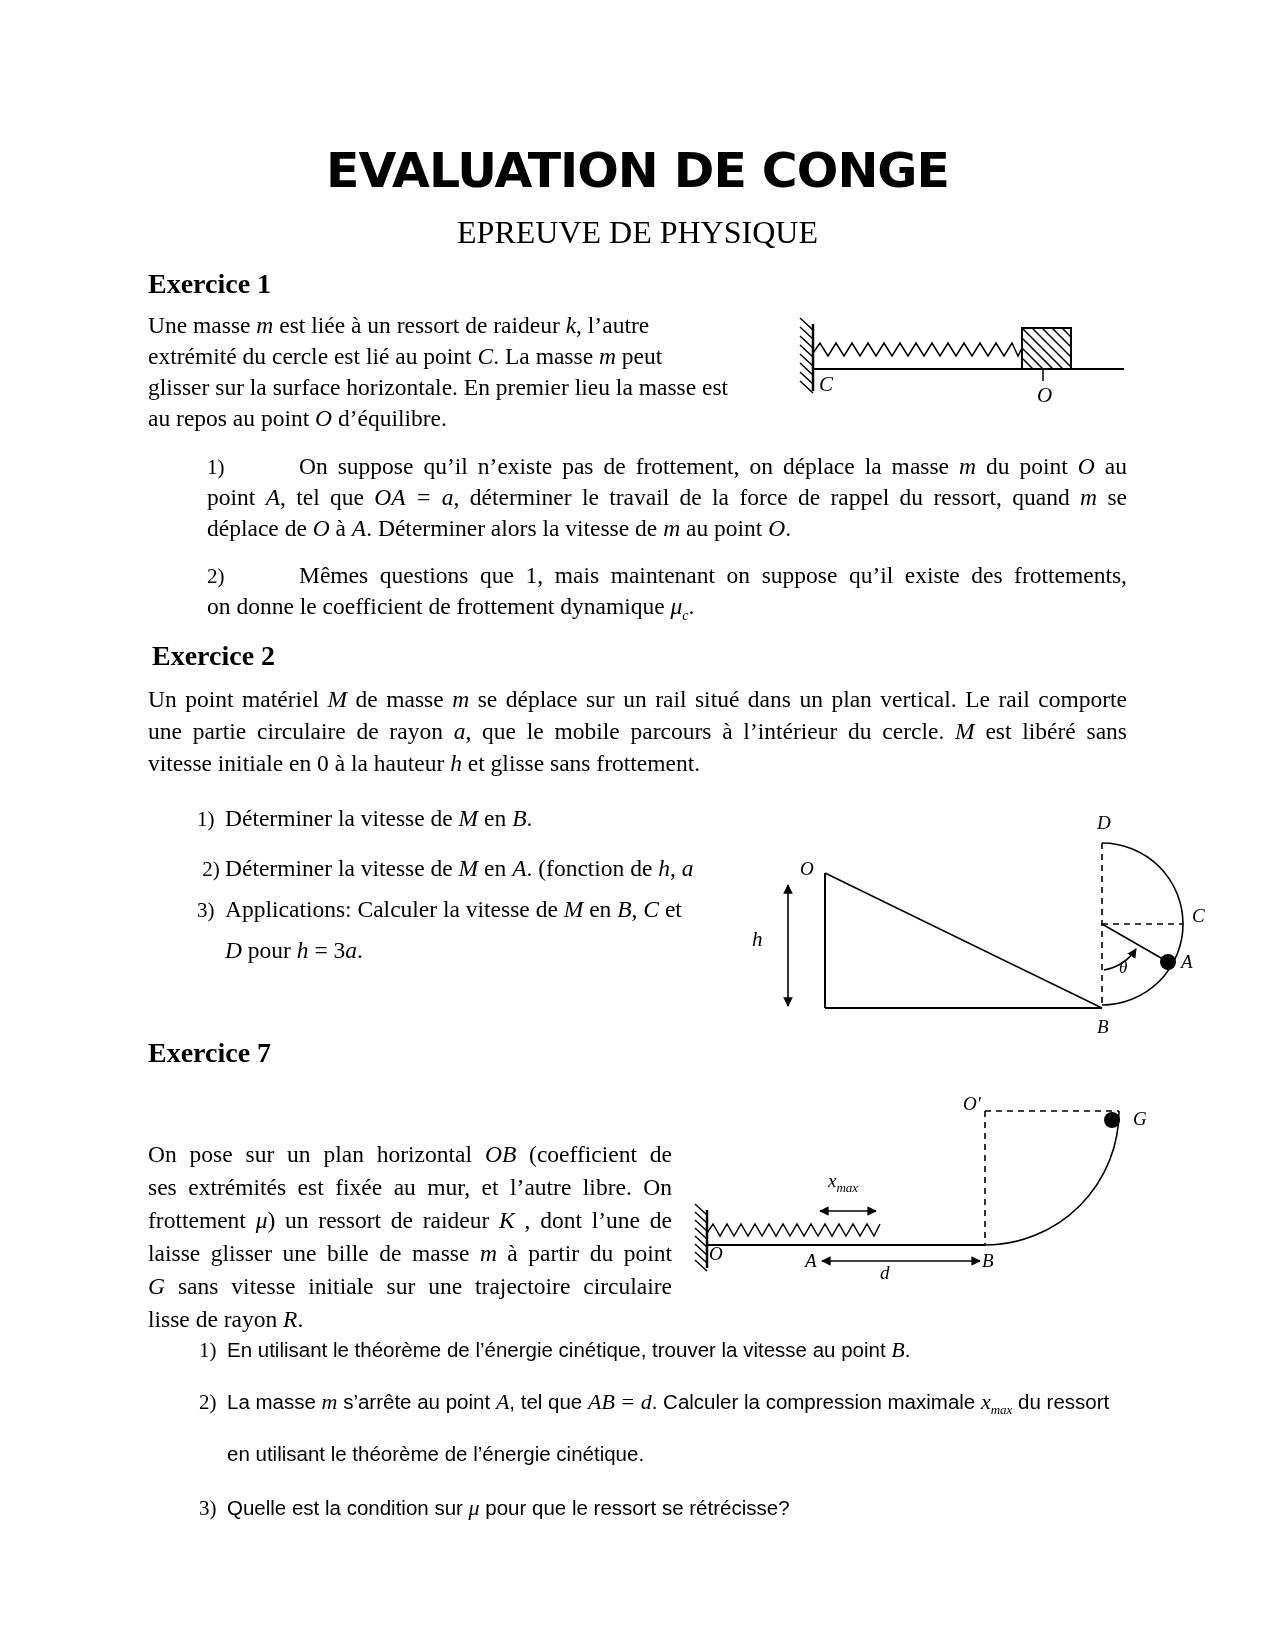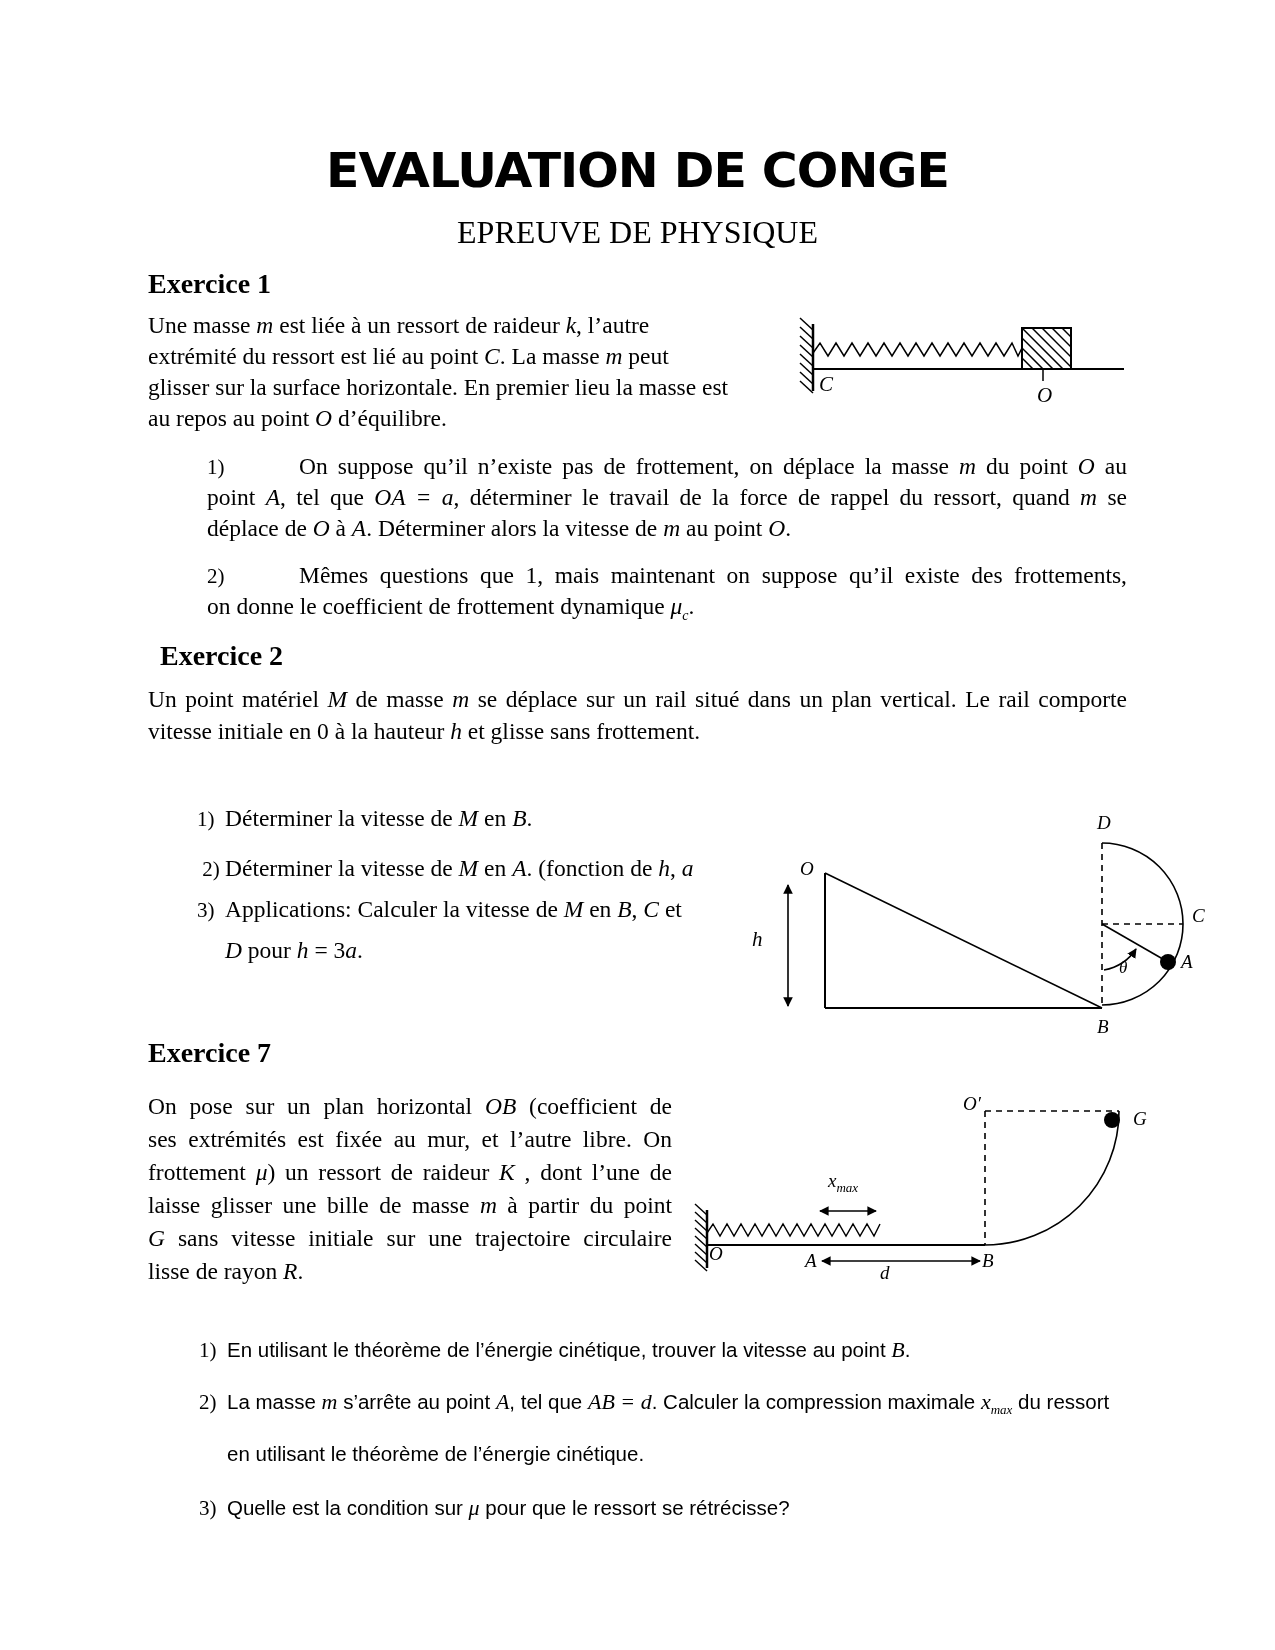--- a/index.html
+++ b/index.html
@@ -21,21 +21,21 @@
 </head>
 <body>
 
 <div class="abs title">EVALUATION DE CONGE</div>
 <div class="abs subtitle">EPREUVE DE PHYSIQUE</div>
 
 <div class="abs h-ex" style="left:148px;top:268px;">Exercice 1</div>
 
 <div class="abs body" style="left:148px;top:310px;">
   <div><span>Une masse </span><i>m</i><span> est liée à un ressort de raideur </span><i>k</i><span>, l’autre</span></div>
-  <div><span>extrémité du ressort est lié au point </span><i>C</i><span>. La masse </span><i>m</i><span> peut</span></div>
+  <div><span>extrémité du cercle est lié au point </span><i>C</i><span>. La masse </span><i>m</i><span> peut</span></div>
   <div><span>glisser sur la surface horizontale. En premier lieu la masse est</span></div>
   <div><span>au repos au point </span><i>O</i><span> d’équilibre.</span></div>
 </div>
 
 <svg style="left:0;top:0;" width="1275" height="1650">
   <g stroke="#000" fill="none" stroke-width="2">
     <line x1="813" y1="324" x2="813" y2="391" stroke-width="2.5"></line>
     <g stroke-width="1.5">
       <line x1="813" y1="330" x2="800" y2="318"></line>
         <line x1="813" y1="339" x2="800" y2="327"></line>
@@ -74,24 +74,25 @@
   <div class="j" style="height:31px;"><span class="num" style="width:92px;font-size:21px;">1)</span><span>On suppose qu’il n’existe pas de frottement, on déplace la masse </span><i>m</i><span> du point </span><i>O</i><span> au</span></div>
   <div class="j" style="height:31px;"><span>point </span><i>A</i><span>, tel que </span><i>OA = a</i><span>, déterminer le travail de la force de rappel du ressort, quand </span><i>m</i><span> se</span></div>
   <div><span>déplace de </span><i>O</i><span> à </span><i>A</i><span>. Déterminer alors la vitesse de </span><i>m</i><span> au point </span><i>O</i><span>.</span></div>
 </div>
 
 <div class="abs body" style="left:207px;top:560px;width:920px;">
   <div class="j" style="height:31px;"><span class="num" style="width:92px;font-size:21px;">2)</span><span>Mêmes questions que 1, mais maintenant on suppose qu’il existe des frottements,</span></div>
   <div><span>on donne le coefficient de frottement dynamique </span><i>μ</i><sub style="font-style:italic;font-size:14px;">c</sub><span>.</span></div>
 </div>
 
-<div class="abs h-ex" style="left:160px;top:640px;">Exercice 2</div>
+<div class="abs h-ex" style="left:152px;top:640px;">Exercice 2</div>
 
 <div class="abs body" style="left:148px;top:684px;width:979px;">
   <div class="j" style="height:32px;"><span>Un point matériel </span><i>M</i><span> de masse </span><i>m</i><span> se déplace sur un rail situé dans un plan vertical. Le rail comporte</span></div>
+  <div class="j" style="height:32px;"><span>une partie circulaire de rayon </span><i>a</i><span>, que le mobile parcours à l’intérieur du cercle. </span><i>M</i><span> est libéré sans</span></div>
   <div><span>vitesse initiale en 0 à la hauteur </span><i>h</i><span> et glisse sans frottement.</span></div>
 </div>
 
 <div class="abs body" style="left:197px;top:803px;">
   <div style="height:50px;"><span class="num" style="width:28px;font-size:21px;">1)</span><span>Déterminer la vitesse de </span><i>M</i><span> en </span><i>B</i><span>.</span></div>
   <div style="height:41px;text-align:center;"><span class="num" style="width:28px;font-size:21px;">2)</span><span>Déterminer la vitesse de </span><i>M</i><span> en </span><i>A</i><span>. (fonction de </span><i>h</i><span>, </span><i>a</i></div>
   <div style="height:41px;"><span class="num" style="width:28px;font-size:21px;">3)</span><span>Applications: Calculer la vitesse de </span><i>M</i><span> en </span><i>B</i><span>, </span><i>C</i><span> et</span></div>
   <div style="padding-left:28px;"><i>D</i><span> pour </span><i>h</i><span> = 3</span><i>a</i><span>.</span></div>
 </div>
 
@@ -118,21 +119,21 @@
 <div class="abs lbl" style="left:752px;top:927px;font-size:21px;">h</div>
 <div class="abs lbl" style="left:1097px;top:812px;">D</div>
 <div class="abs lbl" style="left:1192px;top:905px;">C</div>
 <div class="abs lbl" style="left:1181px;top:951px;">A</div>
 <div class="abs lbl" style="left:1097px;top:1016px;">B</div>
 <div class="abs lbl" style="left:1119px;top:958px;font-size:17px;">θ</div>
 
 <div class="abs h-ex" style="left:148px;top:1037px;">Exercice 7</div>
 
 <div class="abs body" style="left:148px;top:1090px;width:524px;line-height:33px;">
-  <div class="j" style="height:33px;"><span>On pose sur un plan horizontal </span><i>OB</i><span> (coefficient de</span></div>
+  <div class="j" style="height:33px;margin-top:48px;"><span>On pose sur un plan horizontal </span><i>OB</i><span> (coefficient de</span></div>
   <div class="j" style="height:33px;"><span>ses extrémités est fixée au mur, et l’autre libre. On</span></div>
   <div class="j" style="height:33px;"><span>frottement </span><i>μ</i><span>) un ressort de raideur </span><i>K</i><span> , dont l’une de</span></div>
   <div class="j" style="height:33px;"><span>laisse glisser une bille de masse </span><i>m</i><span> à partir du point</span></div>
   <div class="j" style="height:33px;"><i>G</i><span> sans vitesse initiale sur une trajectoire circulaire</span></div>
   <div><span>lisse de rayon </span><i>R</i><span>.</span></div>
 </div>
 
 <svg style="left:0;top:0;" width="1275" height="1650">
   <g stroke="#000" fill="none" stroke-width="1.6">
     <line x1="707" y1="1210" x2="707" y2="1268" stroke-width="2.5"></line>

